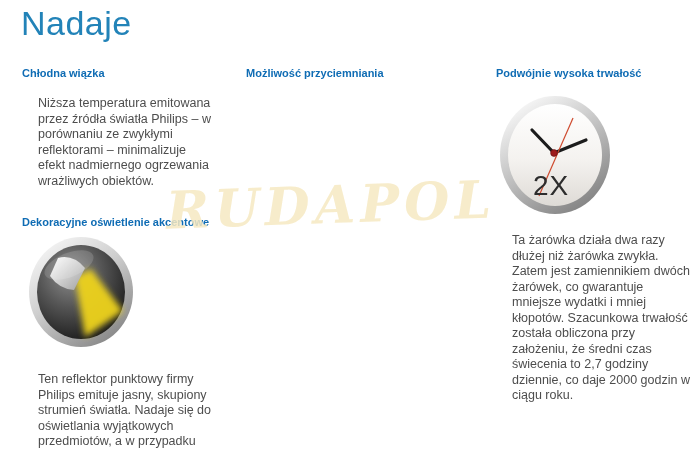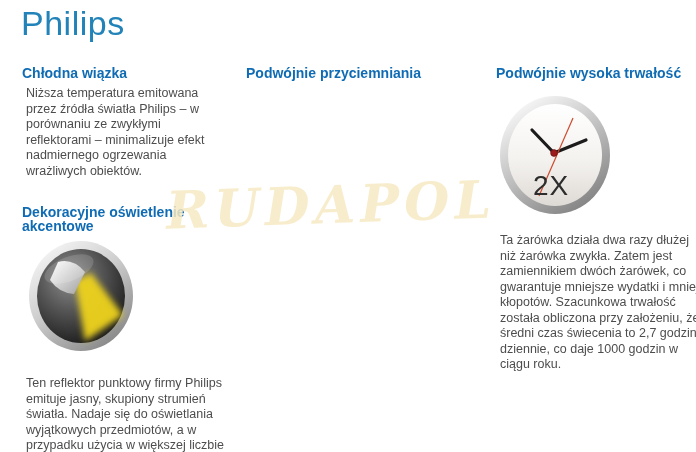--- a/index.html
+++ b/index.html
@@ -15,39 +15,39 @@
     position:absolute;left:166px;top:174px;z-index:6;pointer-events:none;
     font-family:"DejaVu Serif",serif;font-style:italic;font-weight:700;
     font-size:52px;letter-spacing:5px;color:#f6e9c2;opacity:.85;
     transform:rotate(-2deg);white-space:nowrap;
   }
   .col{position:absolute;top:66px;}
   .col1{left:22px;width:206px;}
   .col2{left:246px;width:212px;}
   .col3{left:496px;width:213px;}
   .head{
-    font-size:14px;font-weight:700;color:#0f6cb4;
+    font-size:11px;font-weight:700;color:#0f6cb4;
     line-height:14px;margin:0 0 6px 0;
   }
   .head2{margin-top:26px;}
   .body{
-    font-size:12.5px;line-height:15.5px;color:#4d4d4d;margin:4px;
+    font-size:12.5px;line-height:15.5px;color:#4d4d4d;margin:16px;
   }
   .p2{margin-top:25px;}
   .col3 .p1{margin-top:19px;}
   .spot-wrap{width:104px;height:110px;margin:8px 0 0 7px;}
   .clock-wrap{width:110px;height:118px;margin:16px 0 0 4px;position:relative;z-index:4;}
   svg{display:block;}
 </style>
 </head>
 <body>
 
 <div class="page">
 
-  <div class="title">Philips</div>
+  <div class="title">Nadaje</div>
 
   <div class="watermark">RUDAPOL</div>
 
   <div class="col col1">
     <div class="head">Chłodna wiązka</div>
     <p class="body p1">Niższa temperatura emitowana przez źródła światła Philips – w porównaniu ze zwykłymi reflektorami – minimalizuje efekt nadmiernego ogrzewania wrażliwych obiektów.</p>
     <div class="head head2">Dekoracyjne oświetlenie akcentowe</div>
 
     <div class="spot-wrap">
       <svg width="104" height="110" viewBox="0 0 104 110" xmlns="http://www.w3.org/2000/svg">
@@ -75,21 +75,21 @@
         <polygon points="46,40 62,32 94,74 56,100" fill="#eed31c" opacity="0.95" filter="url(#beamBlur)"></polygon>
         <path d="M29,21 Q44,17 56,31 L45,53 Q30,52 21,39 Z" fill="url(#shadeGrad)"></path>
         <ellipse cx="40" cy="28" rx="26" ry="12" fill="#ffffff" opacity="0.15" transform="rotate(-22 40 28)"></ellipse>
       </svg>
     </div>
 
     <p class="body p2">Ten reflektor punktowy firmy Philips emituje jasny, skupiony strumień światła. Nadaje się do oświetlania wyjątkowych przedmiotów, a w przypadku użycia w większej liczbie może też stanowić oświetlenie ogólne domu.</p>
   </div>
 
   <div class="col col2">
-    <div class="head">Podwójnie przyciemniania</div>
+    <div class="head">Możliwość przyciemniania</div>
   </div>
 
   <div class="col col3">
     <div class="head">Podwójnie wysoka trwałość</div>
 
     <div class="clock-wrap">
       <svg width="110" height="118" viewBox="0 0 110 118" xmlns="http://www.w3.org/2000/svg">
         <defs>
           <linearGradient id="ringGrad2" x1="0.2" y1="0" x2="0.8" y2="1">
             <stop offset="0" stop-color="#fcfcfc"></stop>
@@ -105,16 +105,16 @@
         <ellipse cx="55" cy="59" rx="55" ry="59" fill="url(#ringGrad2)"></ellipse>
         <ellipse cx="55" cy="59" rx="47" ry="51" fill="url(#faceGrad)"></ellipse>
         <line x1="54" y1="57" x2="32" y2="34" stroke="#1c1c1c" stroke-width="3.2" stroke-linecap="round"></line>
         <line x1="54" y1="57" x2="86" y2="44" stroke="#1c1c1c" stroke-width="3.2" stroke-linecap="round"></line>
         <line x1="73" y1="22" x2="39" y2="100" stroke="#cf4a2e" stroke-width="1.2"></line>
         <circle cx="54" cy="57" r="3.4" fill="#9e1b1b" stroke="#5d0f0f" stroke-width="0.6"></circle>
         <text x="33" y="99" font-family="Liberation Sans, sans-serif" font-size="28" fill="#2d2d2d" letter-spacing="1">2X</text>
       </svg>
     </div>
 
-    <p class="body p1">Ta żarówka działa dwa razy dłużej niż żarówka zwykła. Zatem jest zamiennikiem dwóch żarówek, co gwarantuje mniejsze wydatki i mniej kłopotów. Szacunkowa trwałość została obliczona przy założeniu, że średni czas świecenia to 2,7 godziny dziennie, co daje 1000 godzin w ciągu roku.</p>
+    <p class="body p1">Ta żarówka działa dwa razy dłużej niż żarówka zwykła. Zatem jest zamiennikiem dwóch żarówek, co gwarantuje mniejsze wydatki i mniej kłopotów. Szacunkowa trwałość została obliczona przy założeniu, że średni czas świecenia to 2,7 godziny dziennie, co daje 2000 godzin w ciągu roku.</p>
   </div>
 
 </div>
 
 </body></html>

